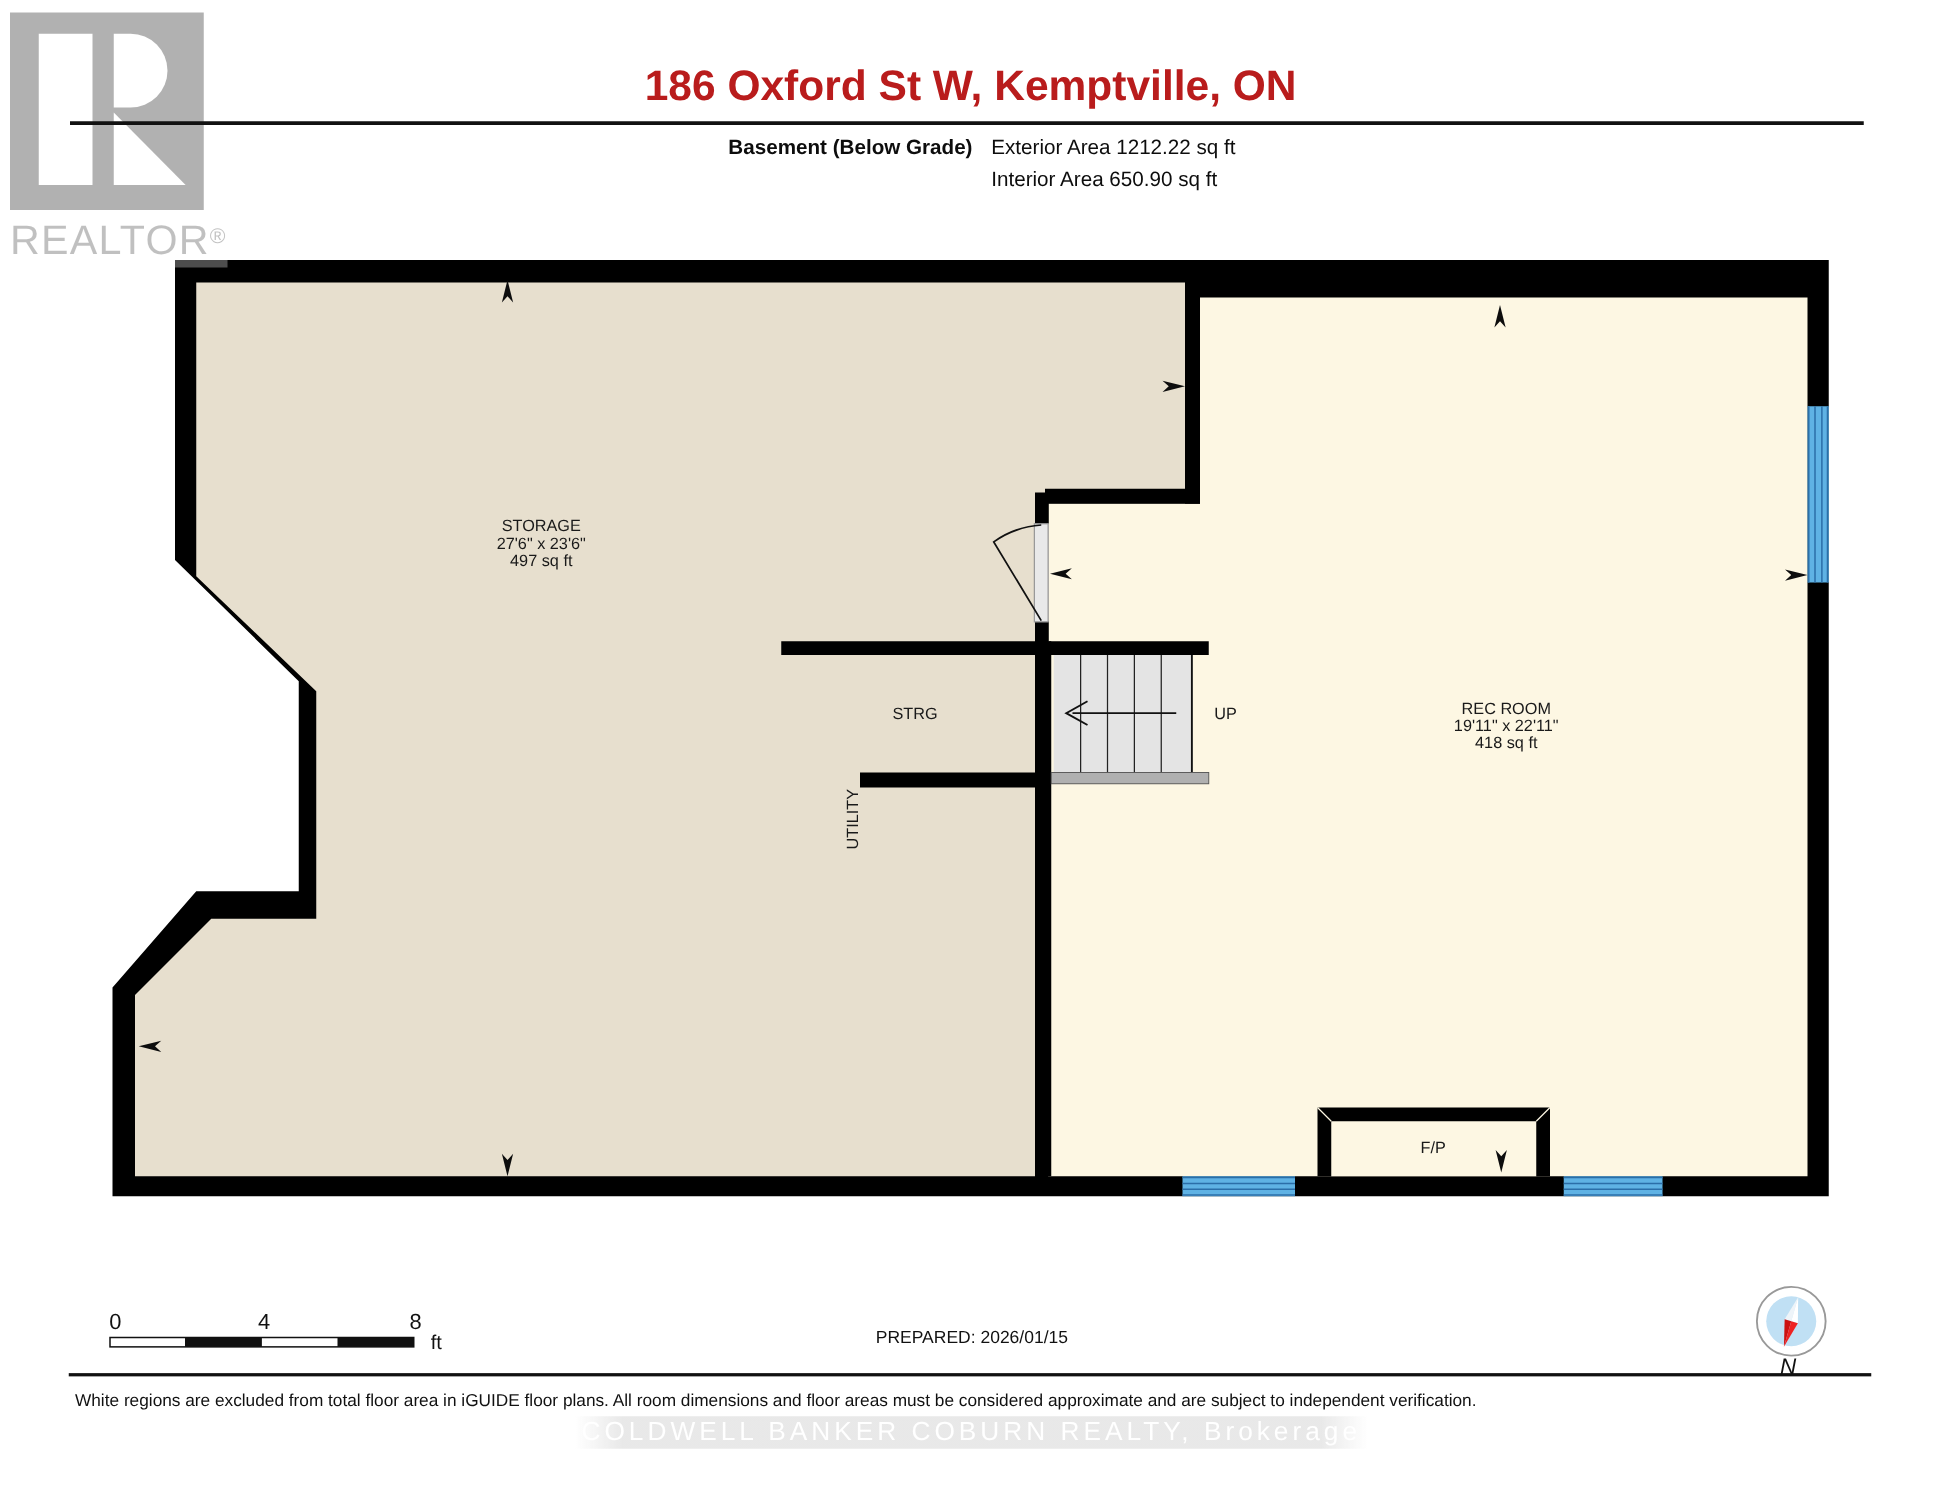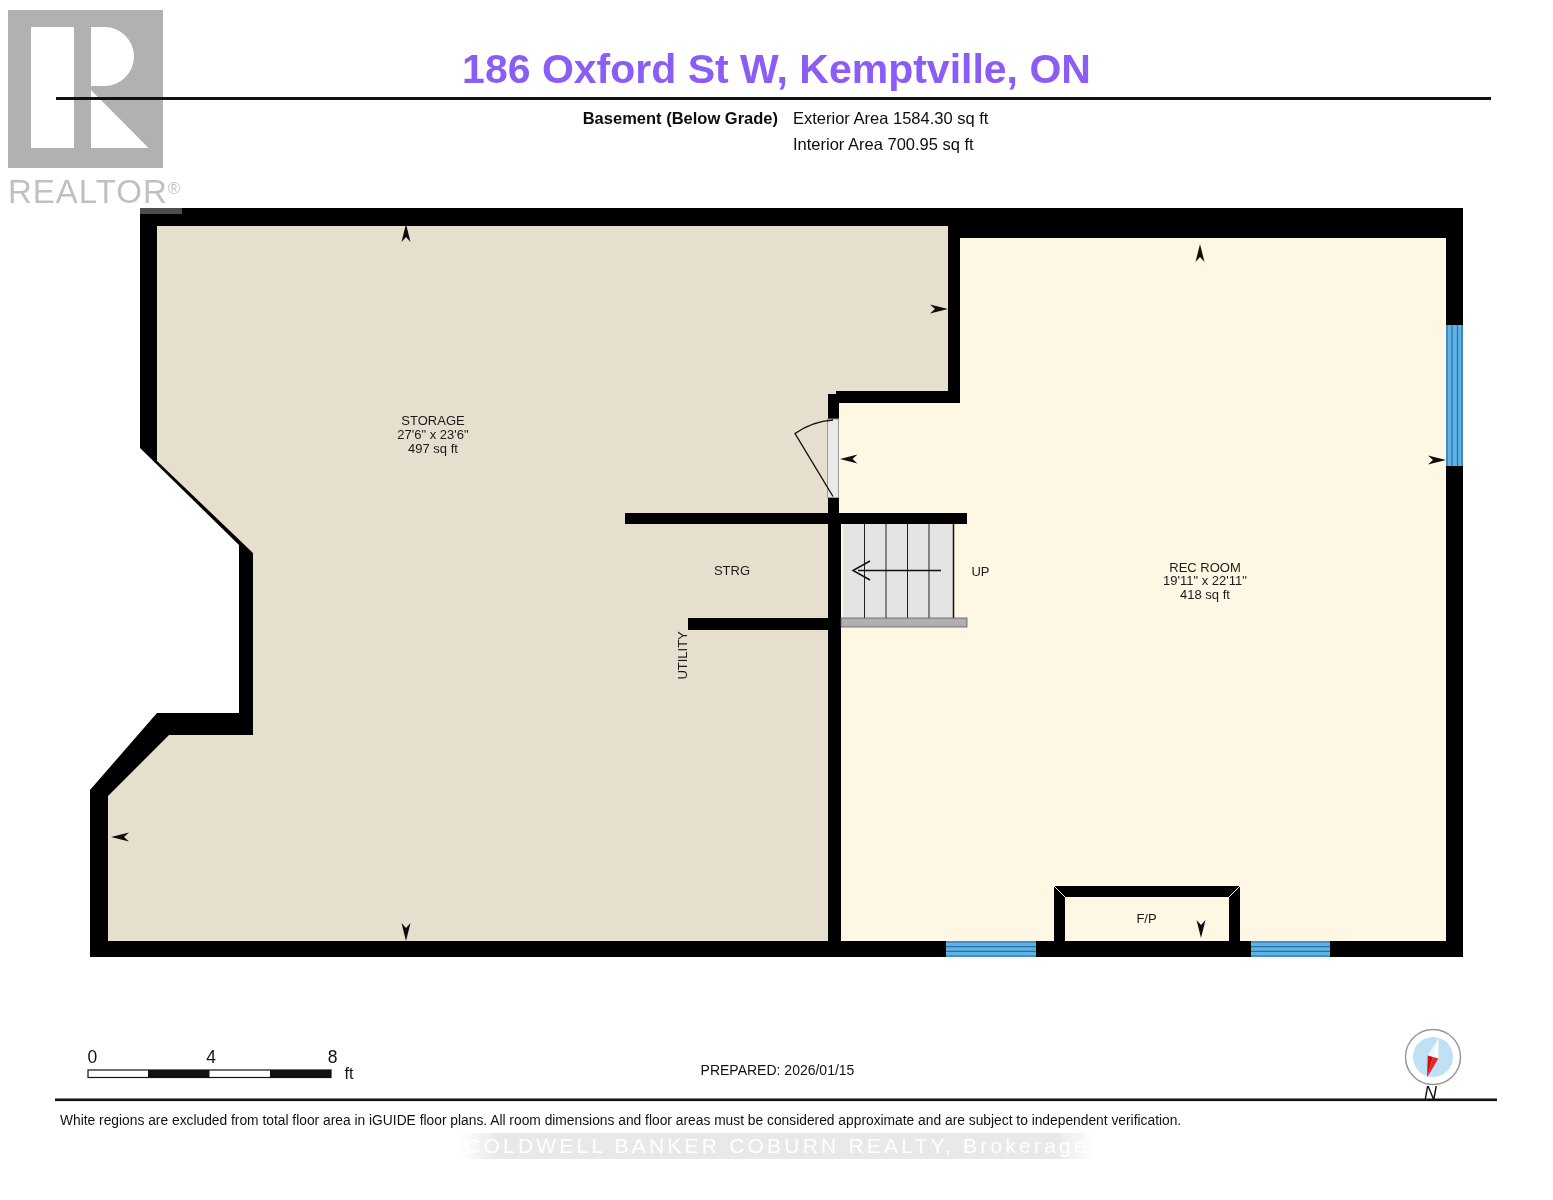--- a/index.html
+++ b/index.html
@@ -17,27 +17,27 @@
     <rect x="23" y="17" width="43" height="121" fill="#ffffff"></rect>
     <path d="M83,17 L96.5,17 A29.5,29.5 0 0 1 96.5,76 L83,76 Z" fill="#ffffff"></path>
     <polygon points="83,80 140.5,138 83,138" fill="#ffffff"></polygon>
   </svg>
 
   <div class="abs" style="left:2px;top:163px;width:160px;font-size:33px;letter-spacing:1px;color:rgba(0,0,0,0.8);">REALTOR<span style="font-size:17px;vertical-align:9px;">®</span></div>
 </div>
 
 <div class="abs" style="left:56px;top:97px;width:1435px;height:3.2px;background:#111111;z-index:3;"></div>
 
-<div class="abs" style="left:0px;top:54px;width:1553px;text-align:center;font-size:41px;line-height:31px;font-weight:bold;color:#8b5cf6;z-index:3;">186 Oxford St W, Kemptville, ON</div>
+<div class="abs" style="left:0px;top:54px;width:1553px;text-align:center;font-size:34px;line-height:31px;font-weight:bold;color:#b91c1c;z-index:3;">186 Oxford St W, Kemptville, ON</div>
 
 <div class="abs" style="left:0px;top:110px;width:778px;text-align:right;font-size:16.5px;line-height:16.5px;font-weight:bold;color:#0d0d0d;z-index:3;">Basement (Below Grade)</div>
 
-<div class="abs" style="left:793px;top:110px;font-size:16.5px;line-height:16.5px;color:#0d0d0d;z-index:3;">Exterior Area 1584.30 sq ft</div>
+<div class="abs" style="left:793px;top:110px;font-size:16.5px;line-height:16.5px;color:#0d0d0d;z-index:3;">Exterior Area 1212.22 sq ft</div>
 
-<div class="abs" style="left:793px;top:136px;font-size:16.5px;line-height:16.5px;color:#0d0d0d;z-index:3;">Interior Area 700.95 sq ft</div>
+<div class="abs" style="left:793px;top:136px;font-size:16.5px;line-height:16.5px;color:#0d0d0d;z-index:3;">Interior Area 650.90 sq ft</div>
 
 <svg class="abs" style="left:0;top:0;z-index:1;" width="1553" height="1200" viewBox="0 0 1553 1200" font-family="Liberation Sans, sans-serif">
 
   <path d="M140,208 L1463,208 L1463,957 L90,957 L90,790 L157,713 L239,713 L239,545 L140,448 Z" fill="#000000"></path>
 
   <path d="M157,226 L948,226 L948,403 L828,403 L828,941 L108,941 L108,796 L169,735 L253,735 L253,553 L157,461 Z" fill="#e7dfce"></path>
 
   <path d="M960,238 L1446,238 L1446,941 L838.5,941 L838.5,403 L960,403 Z" fill="#fdf7e3"></path>
 
   <rect x="836" y="391" width="124" height="12" fill="#000000"></rect>

